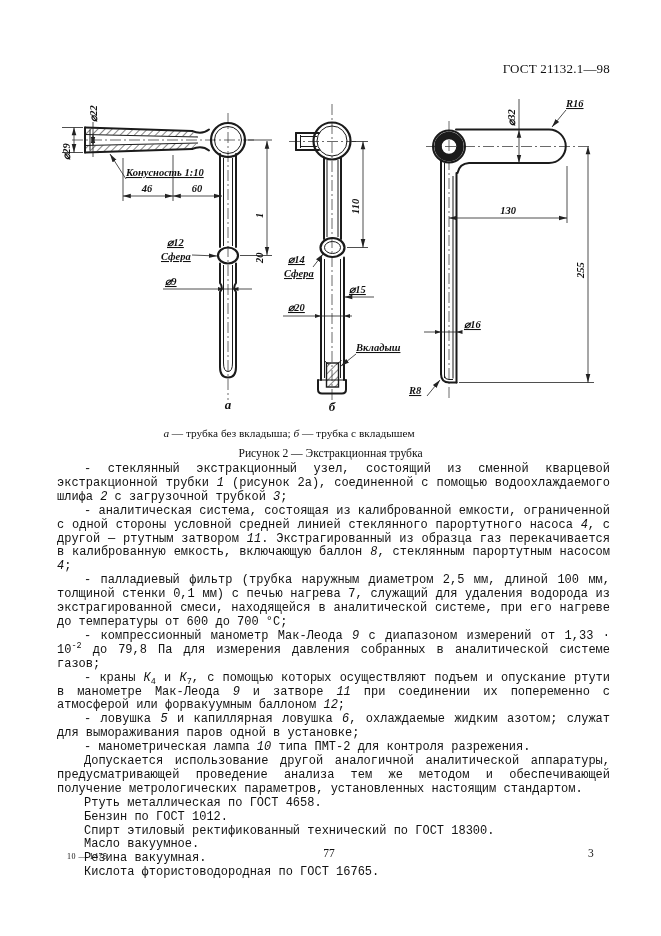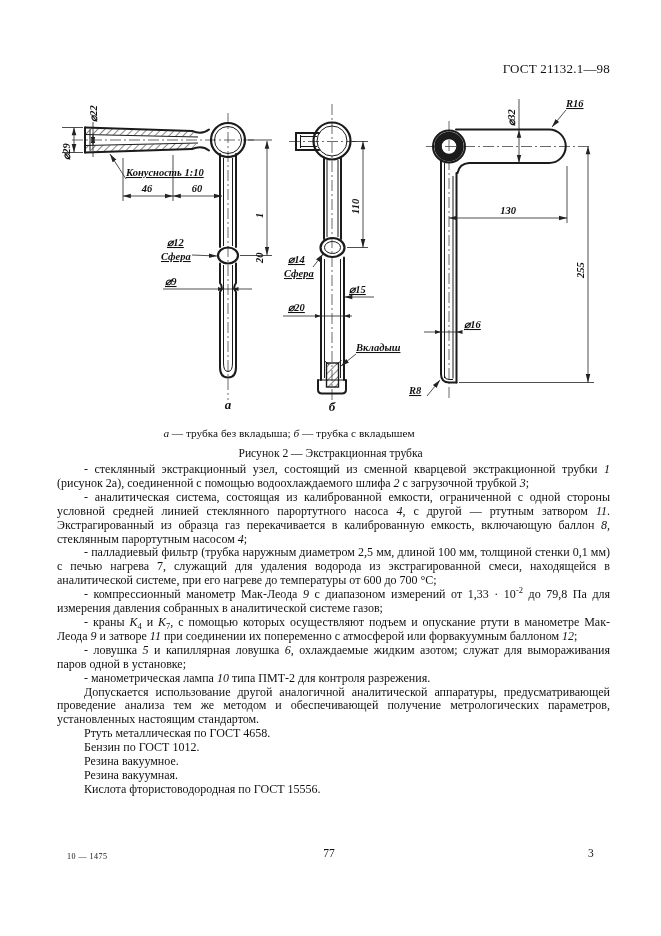--- a/index.html
+++ b/index.html
@@ -5,21 +5,21 @@
   html,body{margin:0;padding:0;}
   body{width:661px;height:936px;background:#ffffff;position:relative;
        font-family:"Liberation Serif", serif;color:#111;overflow:hidden;}
   .abs{position:absolute;}
   #header{top:61px;right:51px;font-weight:normal;font-size:13px;letter-spacing:.2px;}
   #figure-svg{top:0;left:0;}
   #caption1{top:427px;left:0;width:578px;text-align:center;font-size:11.3px;}
   #caption2{top:447px;left:0;width:661px;text-align:center;font-size:11.6px;}
   #bodytext{top:463px;left:57px;width:553px;}
   .bp{margin:0;text-align:justify;font-size:12px;line-height:13.9px;}
-  .bp.ind{text-indent:27px;}
+  .bp.ind{text-indent:27px;font-family:Liberation Mono, monospace;}
   .it{font-style:italic;}
   sup,sub{font-size:8.5px;line-height:0;}
   #footer-left{top:852px;left:57px;font-size:8px;letter-spacing:.5px;margin-left:10px;}
   #footer-center{top:847px;left:0;width:658px;text-align:center;font-size:11.5px;}
   #footer-right{top:847px;left:588px;font-size:11.5px;}
   
   .ol{stroke:#1b1b1b;stroke-width:2;fill:none;stroke-linecap:round;}
   .ol2{stroke:#1b1b1b;stroke-width:2.2;fill:none;}
   .il{stroke:#1b1b1b;stroke-width:1;fill:none;}
   .cl{stroke:#444;stroke-width:.8;fill:none;stroke-dasharray:11 3 2 3;}
@@ -196,20 +196,21 @@
     <p class="bp ind"><span>- стеклянный экстракционный узел, состоящий из сменной кварцевой экстракционной трубки </span><span class="it">1</span><span> (рисунок 2а), соединенной с помощью водоохлаждаемого шлифа </span><span class="it">2</span><span> с загрузочной трубкой </span><span class="it">3</span><span>;</span></p>
     <p class="bp ind"><span>- аналитическая система, состоящая из калиброванной емкости, ограниченной с одной стороны условной средней линией стеклянного парортутного насоса </span><span class="it">4</span><span>, с другой — ртутным затвором </span><span class="it">11</span><span>. Экстрагированный из образца газ перекачивается в калиброванную емкость, включающую баллон </span><span class="it">8</span><span>, стеклянным парортутным насосом </span><span class="it">4</span><span>;</span></p>
     <p class="bp ind"><span>- палладиевый фильтр (трубка наружным диаметром 2,5 мм, длиной 100 мм, толщиной стенки 0,1 мм) с печью нагрева 7, служащий для удаления водорода из экстрагированной смеси, находящейся в аналитической системе, при его нагреве до температуры от 600 до 700 °С;</span></p>
     <p class="bp ind"><span>- компрессионный манометр Мак-Леода </span><span class="it">9</span><span> с диапазоном измерений от 1,33 · 10</span><sup>-2</sup><span> до 79,8 Па для измерения давления собранных в аналитической системе газов;</span></p>
     <p class="bp ind"><span>- краны </span><span class="it">К</span><sub>4</sub><span> и </span><span class="it">К</span><sub>7</sub><span>, с помощью которых осуществляют подъем и опускание ртути в манометре Мак-Леода </span><span class="it">9</span><span> и затворе </span><span class="it">11</span><span> при соединении их попеременно с атмосферой или форвакуумным баллоном </span><span class="it">12</span><span>;</span></p>
     <p class="bp ind"><span>- ловушка </span><span class="it">5</span><span> и капиллярная ловушка </span><span class="it">6</span><span>, охлаждаемые жидким азотом; служат для вымораживания паров одной в установке;</span></p>
     <p class="bp ind"><span>- манометрическая лампа </span><span class="it">10</span><span> типа ПМТ-2 для контроля разрежения.</span></p>
     <p class="bp ind"><span>Допускается использование другой аналогичной аналитической аппаратуры, предусматривающей проведение анализа тем же методом и обеспечивающей получение метрологических параметров, установленных настоящим стандартом.</span></p>
     <p class="bp ind"><span>Ртуть металлическая по ГОСТ 4658.</span></p>
     <p class="bp ind"><span>Бензин по ГОСТ 1012.</span></p>
-    <p class="bp ind"><span>Резина вакуумное.</span></p>
+    <p class="bp ind"><span>Спирт этиловый ректификованный технический по ГОСТ 18300.</span></p>
+    <p class="bp ind"><span>Масло вакуумное.</span></p>
     <p class="bp ind"><span>Резина вакуумная.</span></p>
-    <p class="bp ind"><span>Кислота фтористоводородная по ГОСТ 15556.</span></p>
+    <p class="bp ind"><span>Кислота фтористоводородная по ГОСТ 16765.</span></p>
   </div>
 
 <div id="footer-left" class="abs">10 — 1475</div>
 <div id="footer-center" class="abs">77</div>
 <div id="footer-right" class="abs">3</div>
 
 </body></html>

